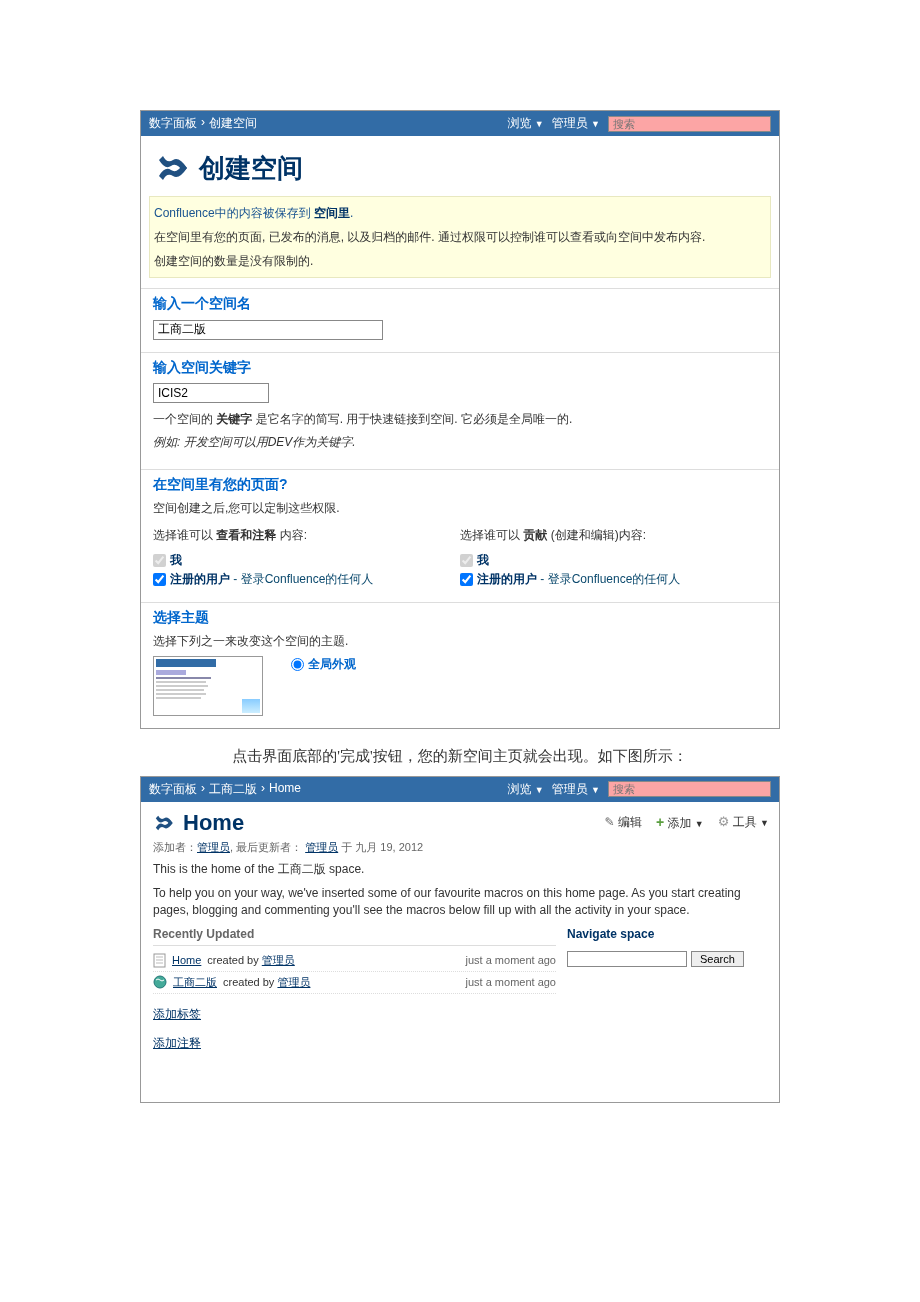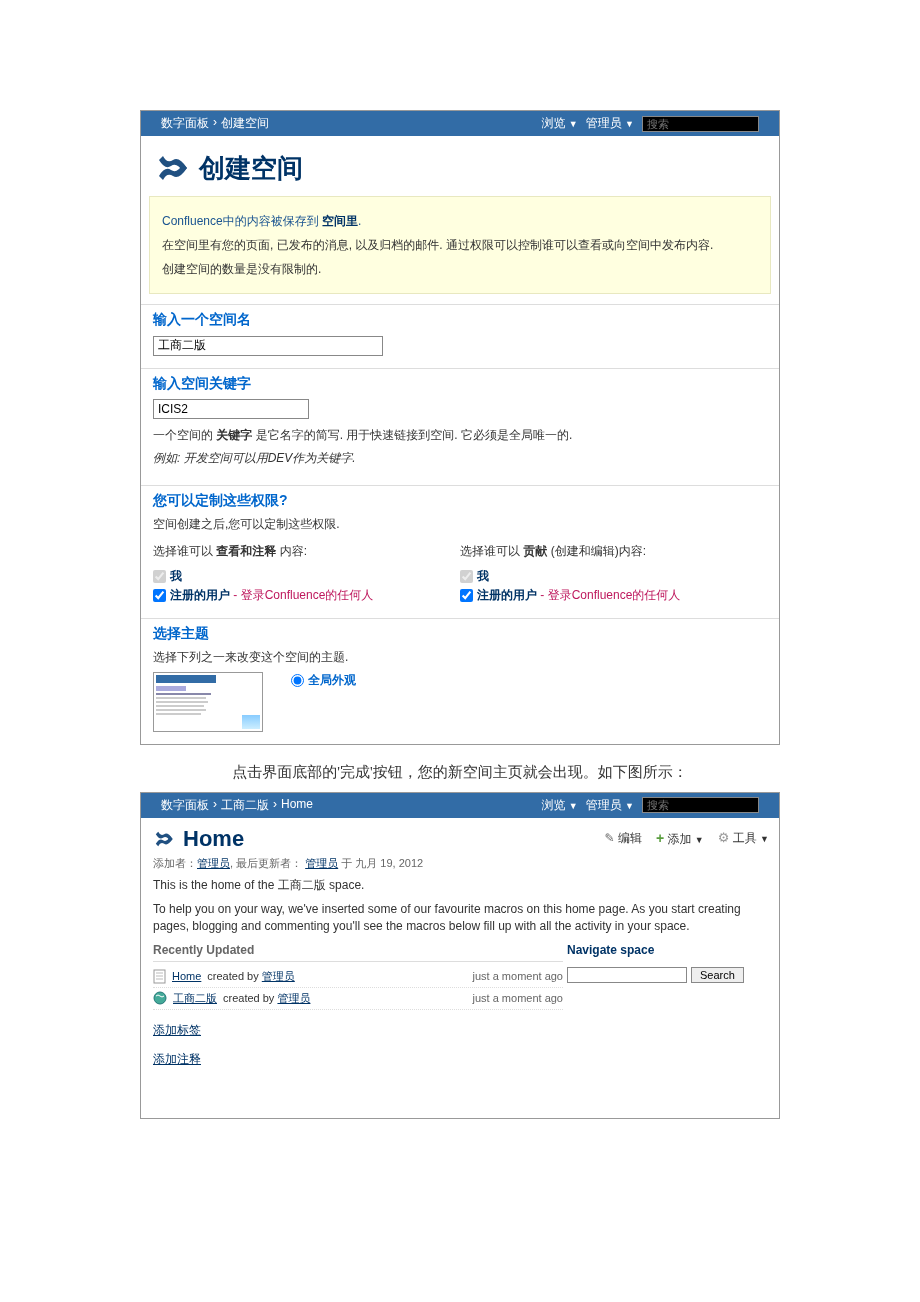--- a/index.html
+++ b/index.html
@@ -2,49 +2,49 @@
 <html><head>
   <meta charset="utf-8">
   <style>
     * { margin: 0; padding: 0; box-sizing: border-box; }
     body { font-family: Arial, "Microsoft YaHei", sans-serif; background: #fff; width: 920px; }
     
     .screenshot { border: 1px solid #999; margin: 0 0 8px 0; }
     .screenshot1 { margin-top: 110px; margin-left: 140px; width: 640px; }
     .screenshot2 { margin-left: 140px; width: 640px; }
     
-    .navbar { background: #326ca6; color: #fff; padding: 4px 20px; font-size: 12px; display: flex; justify-content: space-between; align-items: center; }
+    .navbar { background: #326ca6; color: #fff; padding: 4px 8px; font-size: 12px; display: flex; justify-content: space-between; align-items: center; }
     .navbar-left { display: flex; gap: 4px; }
     .navbar-right { display: flex; align-items: center; gap: 8px; }
     .dropdown-arrow { font-size: 9px; }
-    .search-box { background: #000000; border: 1px solid #888; color: #666; font-size: 11px; padding: 1px 4px; width: 117px; }
+    .search-box { background: #fca5a5; border: 1px solid #888; color: #666; font-size: 11px; padding: 1px 4px; width: 163px; }
     
     .page-header { display: flex; align-items: center; gap: 8px; padding: 12px 10px 4px; }
     .page-header h1 { color: #003366; font-size: 26px; font-weight: bold; }
     .logo-svg { width: 40px; height: 40px; }
     .logo-svg-sm { width: 24px; height: 24px; }
     .page-header-sm h1 { font-size: 22px; }
     
-    .intro-box { background: #ffffe0; border: 1px solid #e8e8c0; padding: 12px; margin: 4px 8px 10px; font-size: 12px; line-height: 2; color: #333; }
+    .intro-box { background: #ffffe0; border: 1px solid #e8e8c0; padding: 4px; margin: 4px 8px 10px; font-size: 12px; line-height: 2; color: #333; }
     .intro-box .highlight { color: #003366; font-weight: bold; }
     .intro-line1 { color: #1a5490; }
     
     .section { padding: 6px 12px 12px; border-top: 1px solid #ddd; }
     .section h2 { color: #0066cc; font-size: 14px; font-weight: bold; margin-bottom: 6px; }
     .section p { font-size: 12px; color: #333; margin-bottom: 6px; }
     .hint { color: #999; font-style: italic; font-size: 11px; }
     
     .text-input { border: 1px solid #888; padding: 2px 4px; font-size: 12px; width: 230px; background: #fff; }
     
     .perm-cols { display: flex; margin-top: 10px; }
     .perm-col { flex: 1; }
     .perm-col > p { margin-bottom: 8px; }
     .perm-row { display: flex; align-items: center; gap: 4px; font-size: 12px; margin-bottom: 2px; }
     .perm-row label { color: #003366; font-weight: bold; }
-    .perm-row .sublabel { color: #be185d; font-weight: normal; }
+    .perm-row .sublabel { color: #0c4a6e; font-weight: normal; }
     .checkbox { width: 13px; height: 13px; }
     
     .theme-row { display: flex; gap: 28px; margin-top: 0; }
     .theme-thumb { width: 110px; height: 60px; border: 1px solid #999; background: #fff; position: relative; overflow: hidden; }
     .theme-thumb .tb1 { position:absolute;top:2px;left:2px;width:60px;height:8px;background:#326ca6; }
     .theme-thumb .tb2 { position:absolute;top:13px;left:2px;width:30px;height:5px;background:#aad; }
     .theme-thumb .tb3 { position:absolute;top:20px;left:2px;width:55px;height:2px;background:#88a; }
     .theme-thumb .tb4 { position:absolute;top:24px;left:2px;width:50px;height:2px;background:#ccc; }
     .theme-thumb .tb5 { position:absolute;top:28px;left:2px;width:52px;height:2px;background:#ccc; }
     .theme-thumb .tb6 { position:absolute;top:32px;left:2px;width:48px;height:2px;background:#ccc; }
@@ -60,21 +60,21 @@
     .toolbar { display: flex; justify-content: space-between; align-items: center; padding: 8px 10px 2px; }
     .tool-actions { display: flex; gap: 14px; font-size: 12px; color: #333; align-items: center; }
     .tool-actions .icon { color: #666; }
     .tool-actions .green { color: #5a9e3f; font-weight: bold; font-size: 14px; }
     .tool-actions .gear { color: #999; font-size: 13px; }
     
     .meta-line { font-size: 11px; color: #666; padding: 2px 12px; }
     .meta-line a { color: #003366; text-decoration: underline; }
     .body-text { font-size: 12px; color: #333; padding: 4px 12px; line-height: 1.4; }
     
-    .content-row { display: flex; gap: 4px; padding: 4px 12px; }
+    .content-row { display: flex; gap: 11px; padding: 4px 12px; }
     .recent-col { flex: 1; }
     .nav-col { width: 200px; }
     .recent-title { color: #666; font-weight: bold; font-size: 12px; border-bottom: 1px solid #ddd; padding-bottom: 4px; margin-bottom: 4px; }
     .recent-item { display: flex; align-items: center; justify-content: space-between; font-size: 11px; padding: 3px 0; border-bottom: 1px dotted #ddd; }
     .recent-left { display: flex; align-items: center; gap: 6px; }
     .recent-left a { color: #003366; text-decoration: underline; }
     .recent-left .by { color: #333; }
     .recent-time { color: #666; }
     .doc-icon { width: 13px; height: 15px; }
     .globe-icon { width: 14px; height: 14px; }
@@ -118,27 +118,27 @@
     <div>创建空间的数量是没有限制的.</div>
   </div>
 
   <div class="section">
     <h2>输入一个空间名</h2>
     <input class="text-input" value="工商二版" style="">
   </div>
 
   <div class="section">
     <h2>输入空间关键字</h2>
-    <input class="text-input" style="width: 156px;" value="ICIS2">
+    <input class="text-input" style="width: 116px;" value="ICIS2">
     <p style="margin-top:8px"><span>一个空间的 </span><strong>关键字</strong><span> 是它名字的简写. 用于快速链接到空间. 它必须是全局唯一的.</span></p>
     <p class="hint">例如: 开发空间可以用DEV作为关键字.</p>
   </div>
 
   <div class="section">
-    <h2>您可以定制这些权限?</h2>
+    <h2>在空间里有您的页面?</h2>
     <p>空间创建之后,您可以定制这些权限.</p>
     <div class="perm-cols">
       <div class="perm-col">
         <p><span>选择谁可以 </span><strong>查看和注释</strong><span> 内容:</span></p>
         <div class="perm-row">
             <input type="checkbox" class="checkbox" checked="" disabled="" style="">
             <label>我</label>
           </div>
         <div class="perm-row">
             <input type="checkbox" class="checkbox" checked="" style="">

